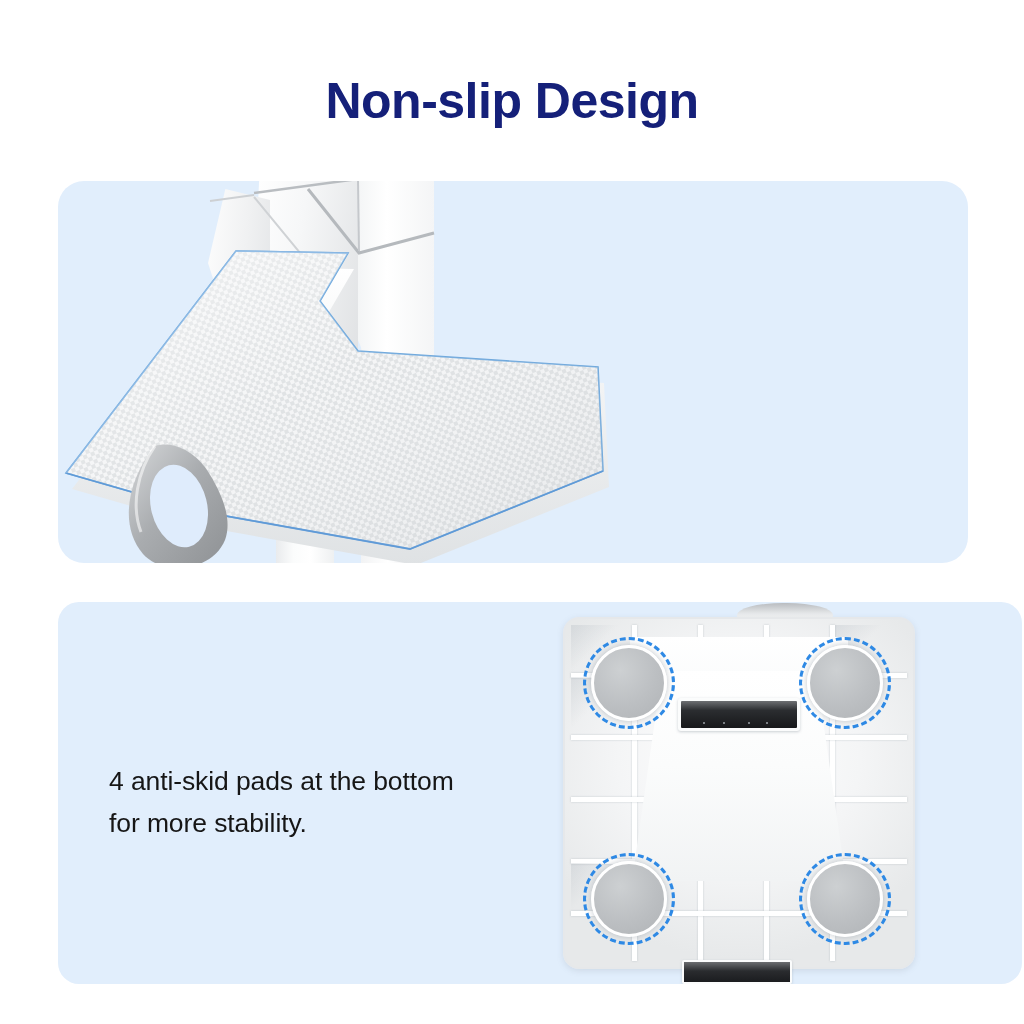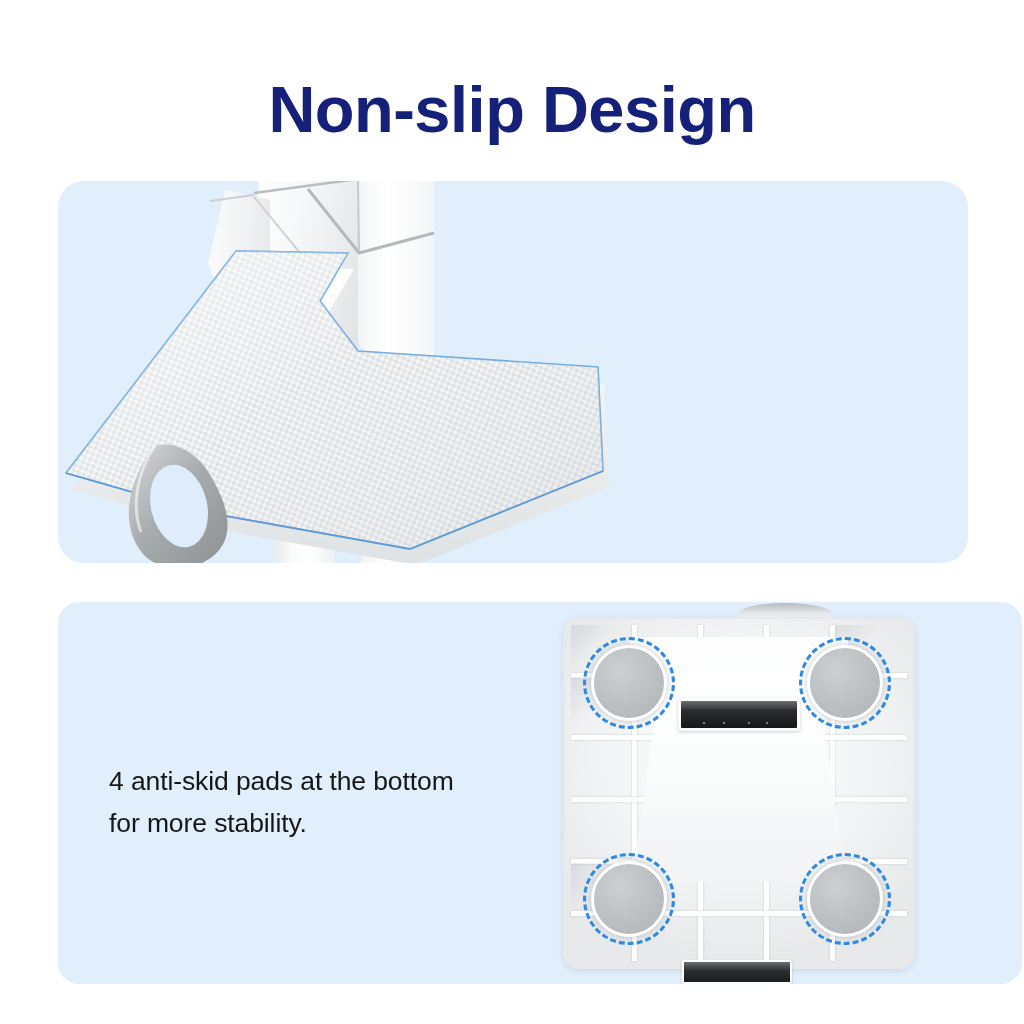--- a/index.html
+++ b/index.html
@@ -15,21 +15,21 @@
     position: relative;
   }
 
   
   .page-title {
     position: absolute;
     top: 72px;
     left: 0;
     width: 1024px;
     text-align: center;
-    font-size: 65px;
+    font-size: 50px;
     font-weight: bold;
     letter-spacing: -0.5px;
     color: #152079;
     font-family: "Liberation Sans", sans-serif;
   }
 
   
   .panel {
     position: absolute;
     background: #e1eefc;

